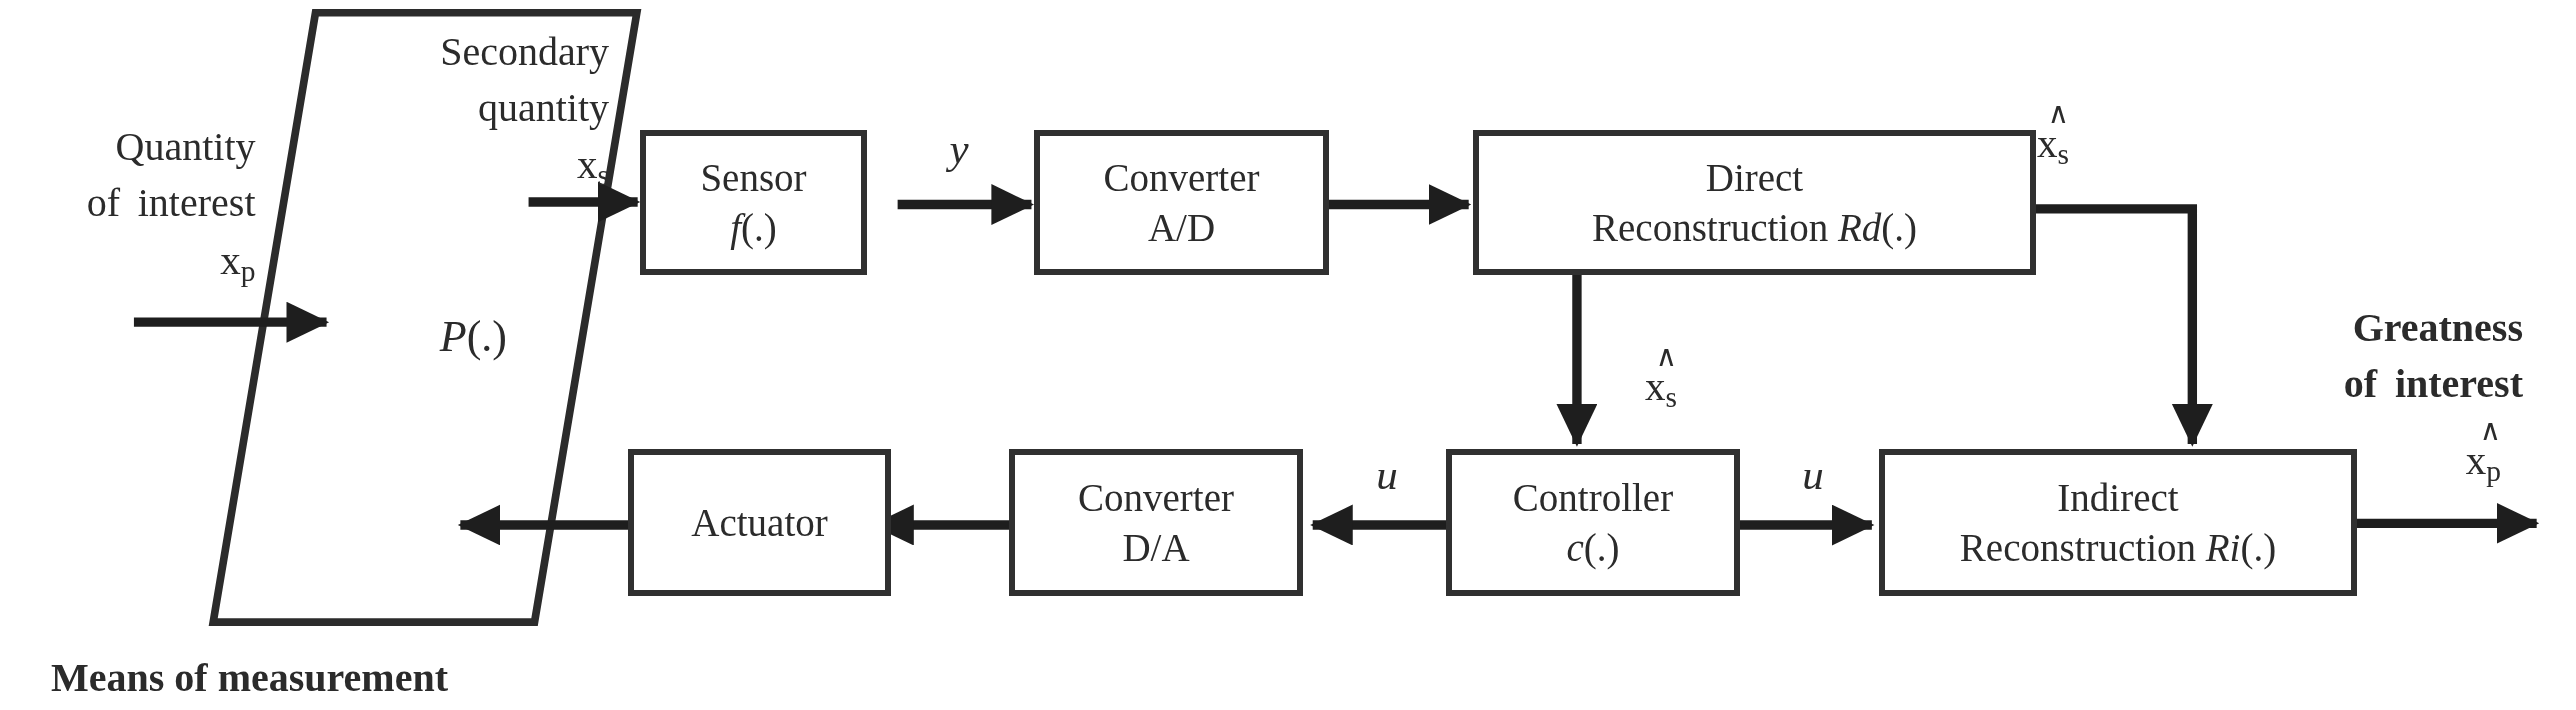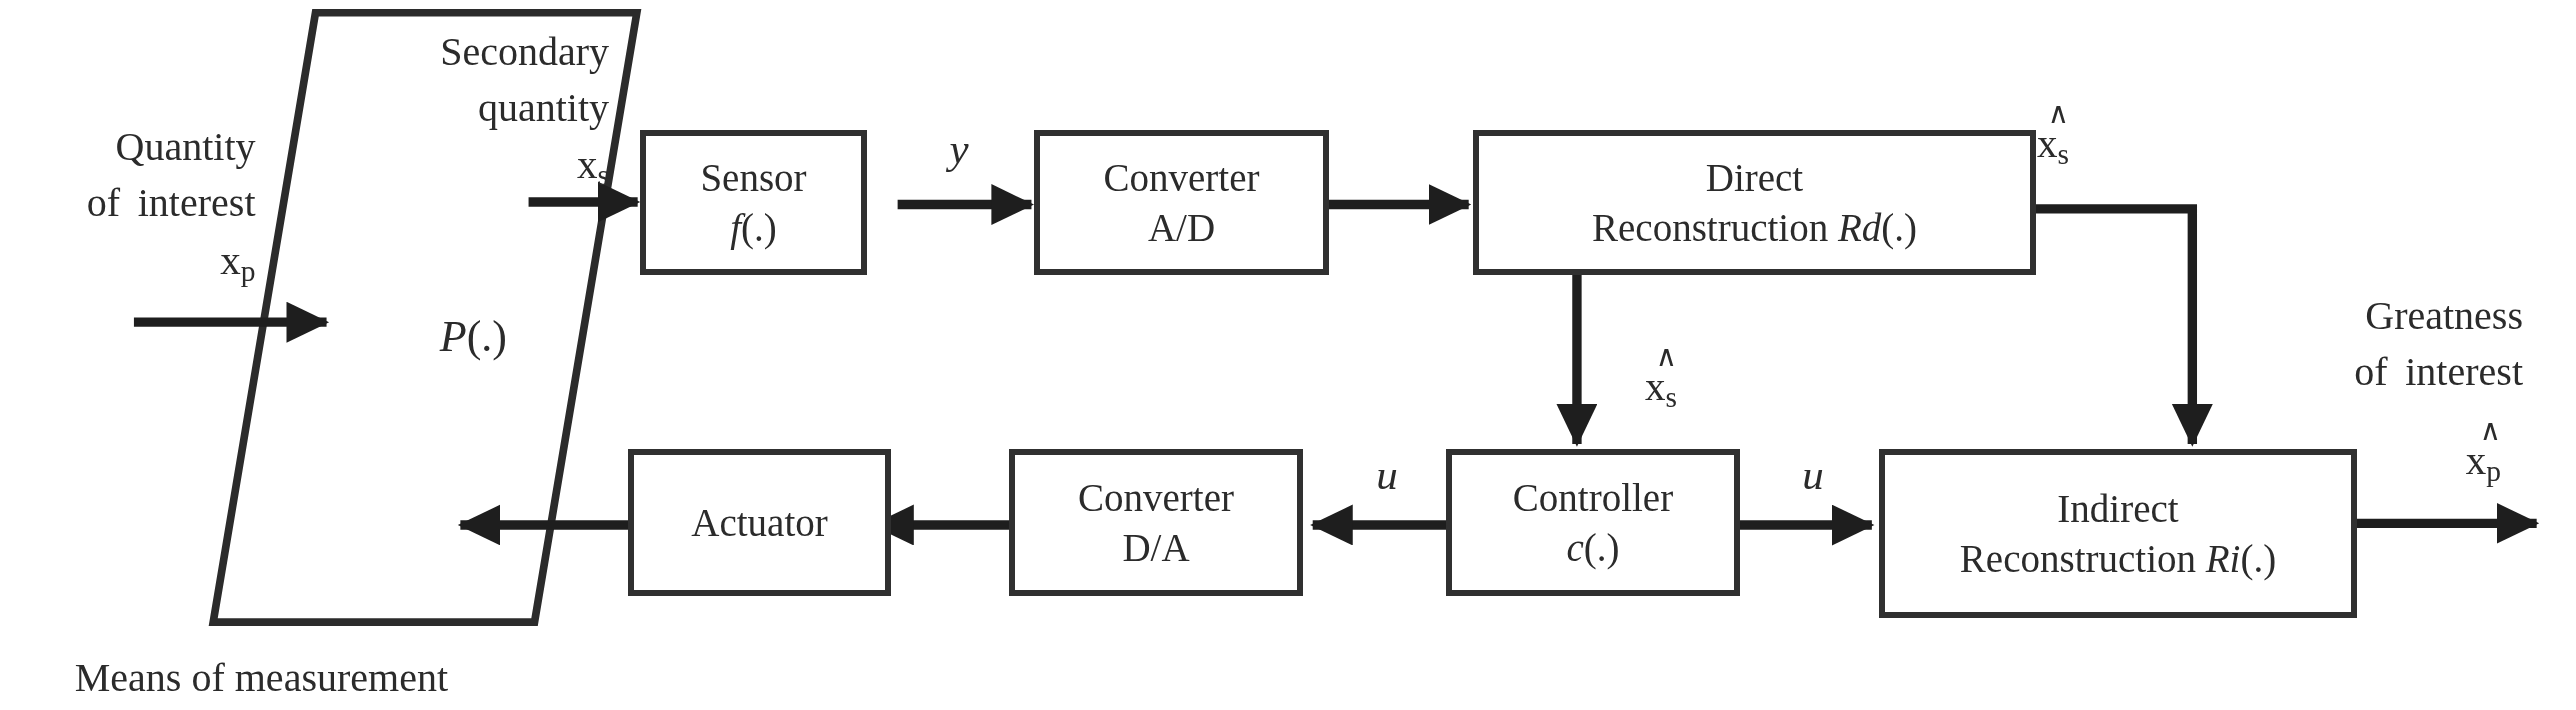--- a/index.html
+++ b/index.html
@@ -17,21 +17,21 @@
     box-sizing:border-box;
     border:6.8px solid #303030;
     background:#ffffff;
     display:flex;flex-direction:column;
     align-items:center;justify-content:center;
     font-size:39px;line-height:1.28;
     text-align:center;
   }
   .lbl{position:absolute;text-align:right;font-size:40px;line-height:56px;}
   .it{font-style:italic;}
-  .bold{font-weight:normal;}
+  .bold{font-weight:bold;}
   sub{font-size:72%;vertical-align:-18%;}
   .hatstack{display:block;line-height:25.6px;}
   .hat{display:block;font-size:29px;line-height:22px;font-style:normal;}
   .sym{font-size:41px;line-height:39px;}
   .siglbl{position:absolute;text-align:center;font-size:43px;font-style:italic;}
   .wide{word-spacing:7.7px;}
 </style>
 </head>
 <body>
 
@@ -91,21 +91,21 @@
   <div class="box" style="left:1009px;top:449px;width:294px;height:147px;">
     <div><span>Converter</span></div>
     <div><span>D/A</span></div>
   </div>
 
   <div class="box" style="left:1446px;top:449px;width:294px;height:147px;">
     <div><span>Controller</span></div>
     <div><span class="it">c</span><span>(.)</span></div>
   </div>
 
-  <div class="box" style="left:1879px;top:449px;width:478px;height:169px;">
+  <div class="box" style="left:1879px;top:449px;width:478px;height:147px;">
     <div><span>Indirect</span></div>
     <div><span>Reconstruction</span>&nbsp;<span class="it">Ri</span><span>(.)</span></div>
   </div>
 
   <div class="lbl wide" style="left:8.5px;top:119px;width:247px;">
     <div><span>Quantity</span></div>
     <div><span>of interest</span></div>
     <div class="sym" style="margin-top:10.2px;"><span>x</span><sub>p</sub></div>
   </div>
 
@@ -116,21 +116,21 @@
   </div>
 
   <div class="lbl" style="left:371px;top:309px;width:136px;font-size:44px;">
     <span class="it">P</span><span>(.)</span>
   </div>
 
   <div class="lbl bold" style="left:47px;top:650px;width:401px;font-size:40px;">
     <span>Means of measurement</span>
   </div>
 
-  <div class="lbl wide" style="left:2250px;top:288px;width:273px;">
+  <div class="lbl wide" style="left:2250px;top:300px;width:273px;font-weight:bold;">
     <div><span>Greatness</span></div>
     <div><span>of interest</span></div>
   </div>
 
   <div class="siglbl" style="left:925px;top:124px;width:68px;"><span>y</span></div>
 
   <div class="siglbl" style="left:1357px;top:450px;width:60px;"><span>u</span></div>
 
   <div class="siglbl" style="left:1783px;top:450px;width:60px;"><span>u</span></div>
 

